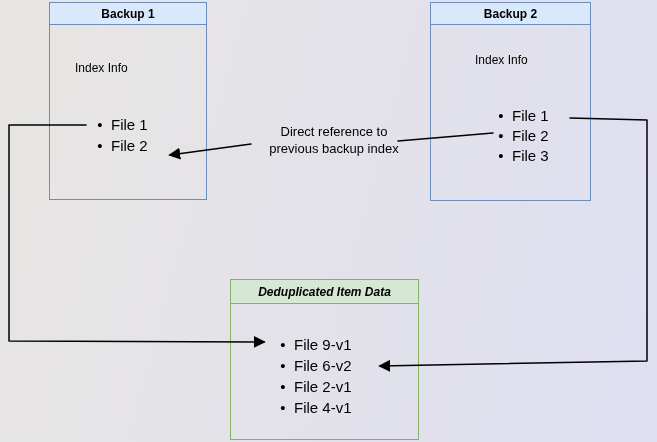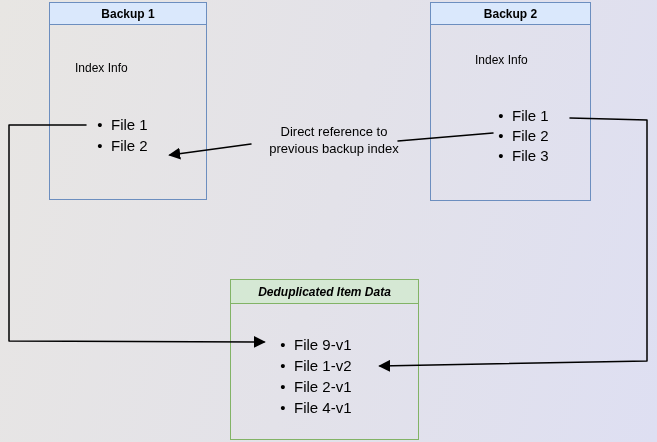--- a/index.html
+++ b/index.html
@@ -124,21 +124,21 @@
       <span>Deduplicated Item Data</span>
     </div>
   </div>
   <div class="list dd" style="left:276px; top:334px;">
     <div class="li">
       <span class="bullet">•</span>
       <span class="txt">File 9-v1</span>
     </div>
     <div class="li">
       <span class="bullet">•</span>
-      <span class="txt">File 1-v2</span>
+      <span class="txt">File 6-v2</span>
     </div>
     <div class="li">
       <span class="bullet">•</span>
       <span class="txt">File 2-v1</span>
     </div>
     <div class="li">
       <span class="bullet">•</span>
       <span class="txt">File 4-v1</span>
     </div>
   </div>

